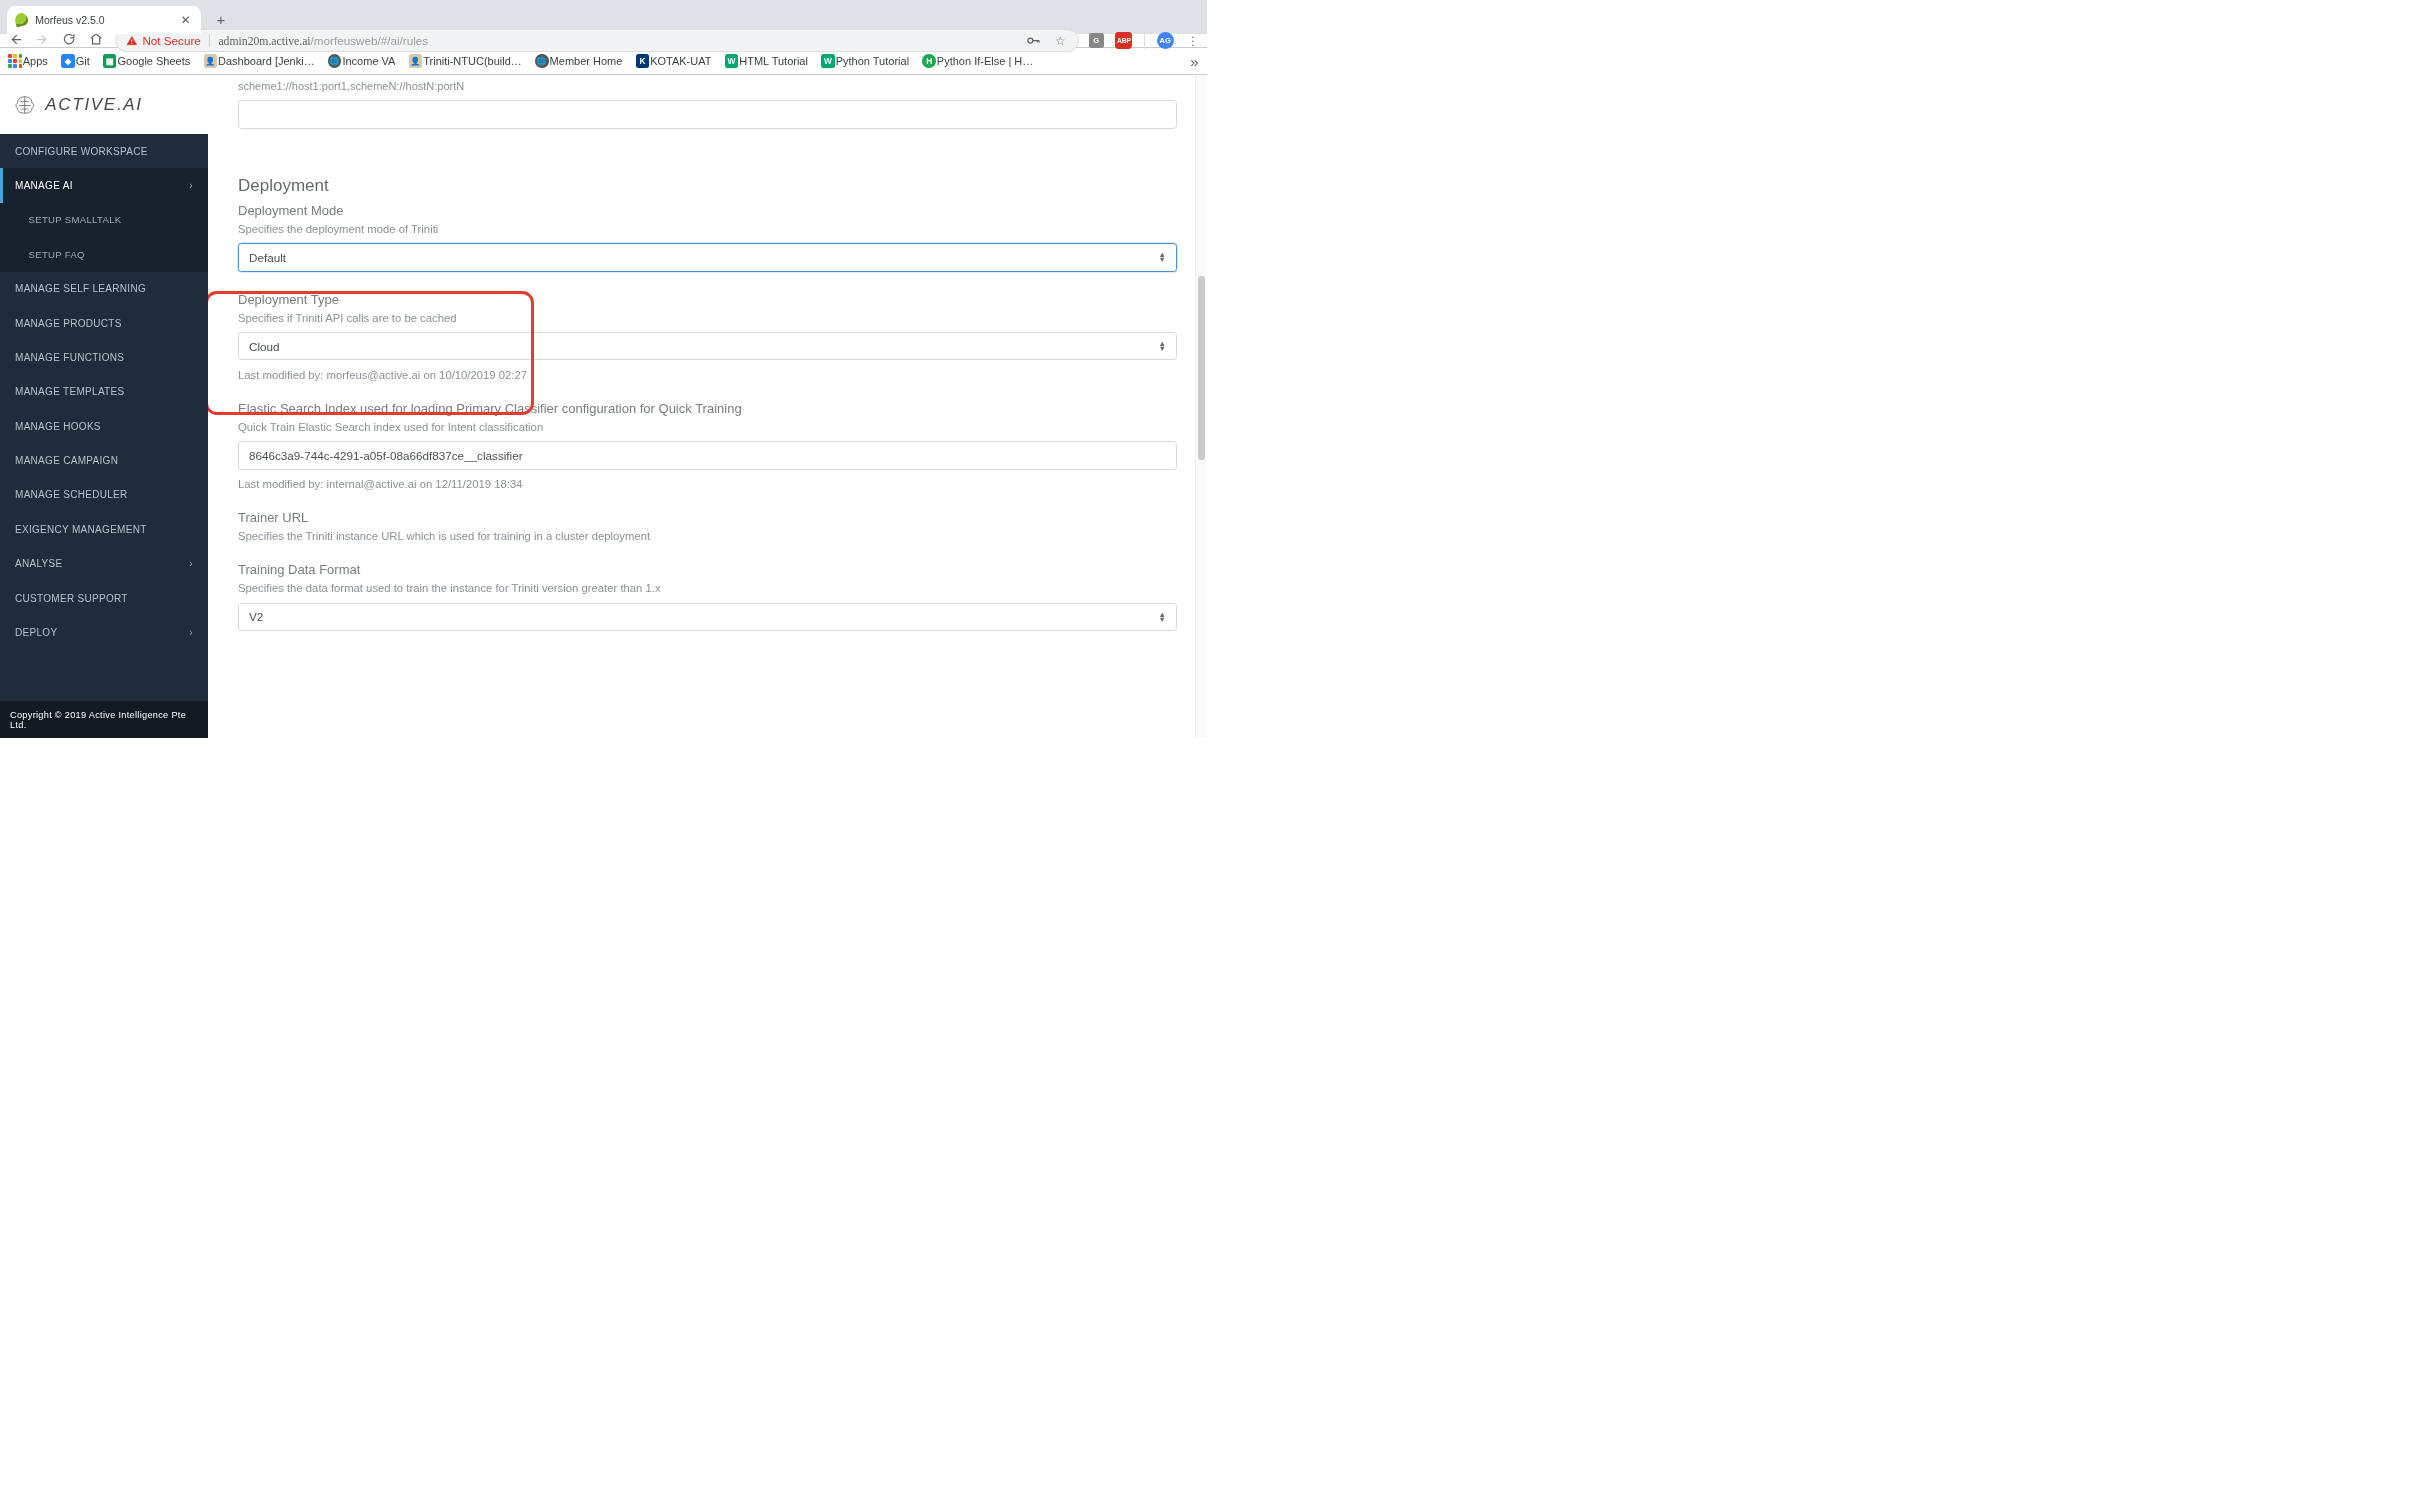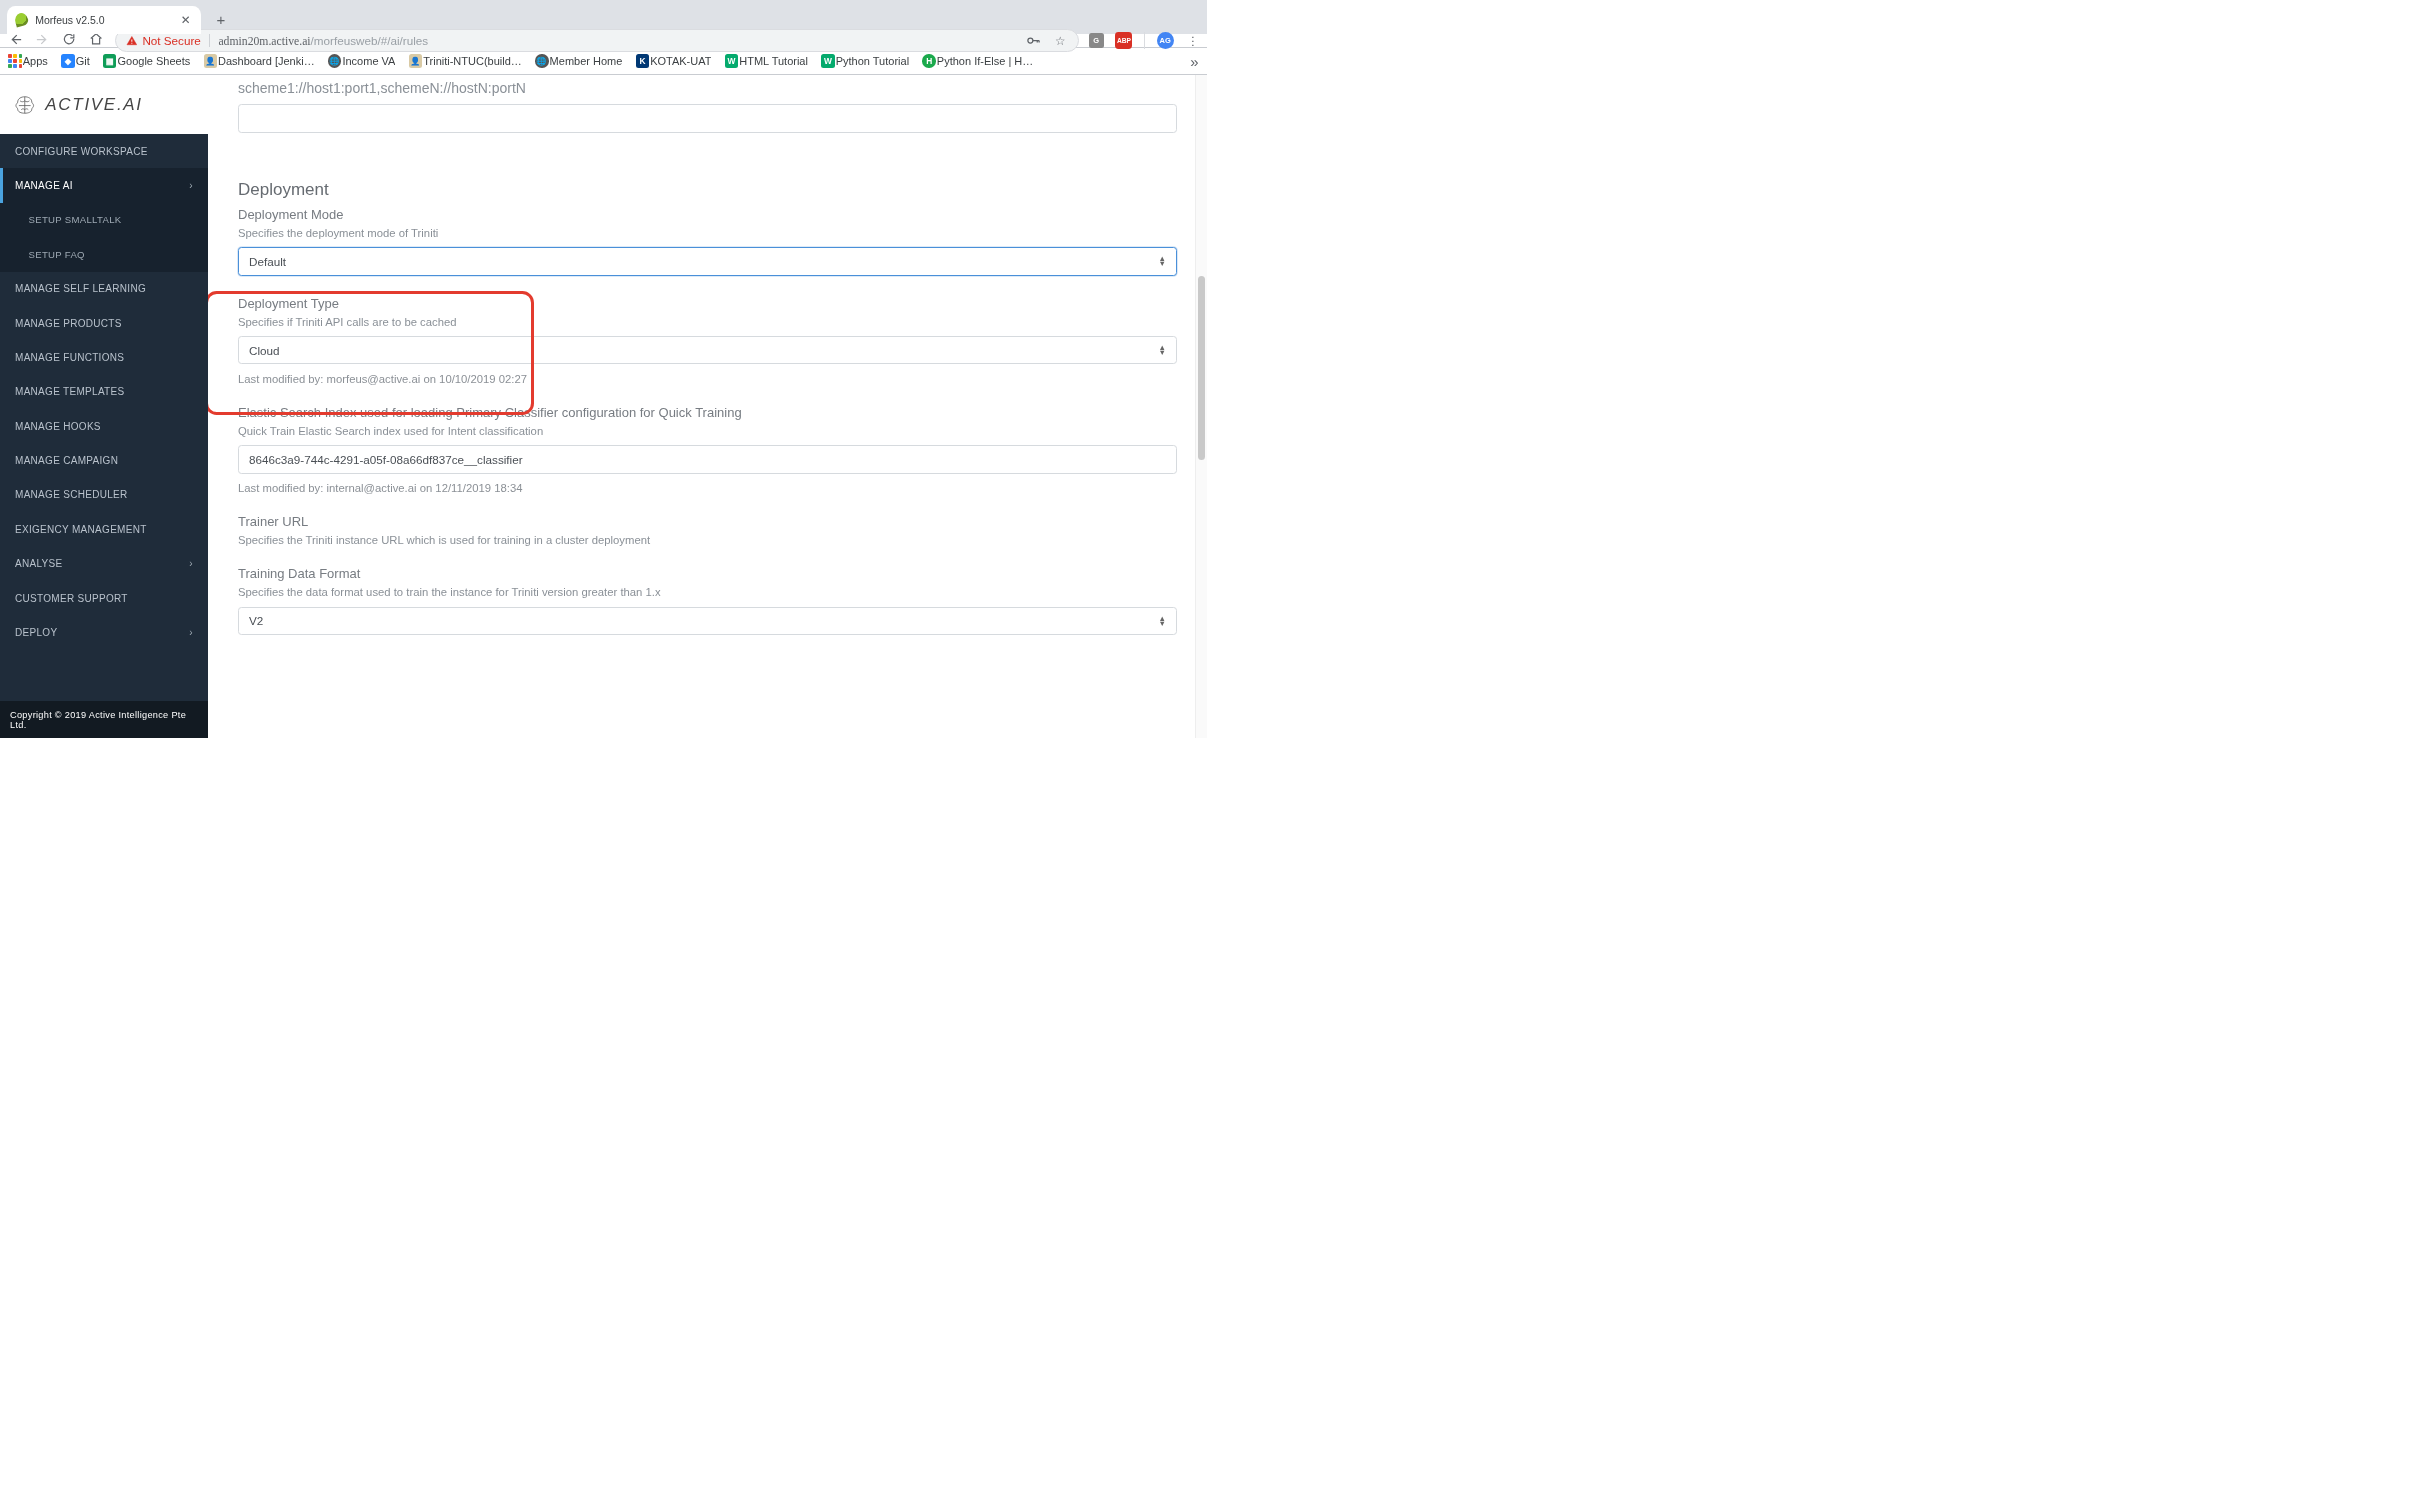--- a/index.html
+++ b/index.html
@@ -210,21 +210,21 @@
   
   .content {
     flex:1;
     background: var(--app-bg);
     padding: 3.4px 30px 17px 30px;
     overflow: hidden;
     position: relative;
   }
   .hint {
     color: var(--muted);
-    font-size: 14px;
+    font-size: 11px;
     margin-top: 1.7px;
   }
   .field-input {
     width: 100%;
     height: 28.5px;
     border: 0.8px solid var(--input-border);
     border-radius: 3.4px;
     padding: 8px 10px;
     font-size: 11.7px;
     color: #4a4f55;

